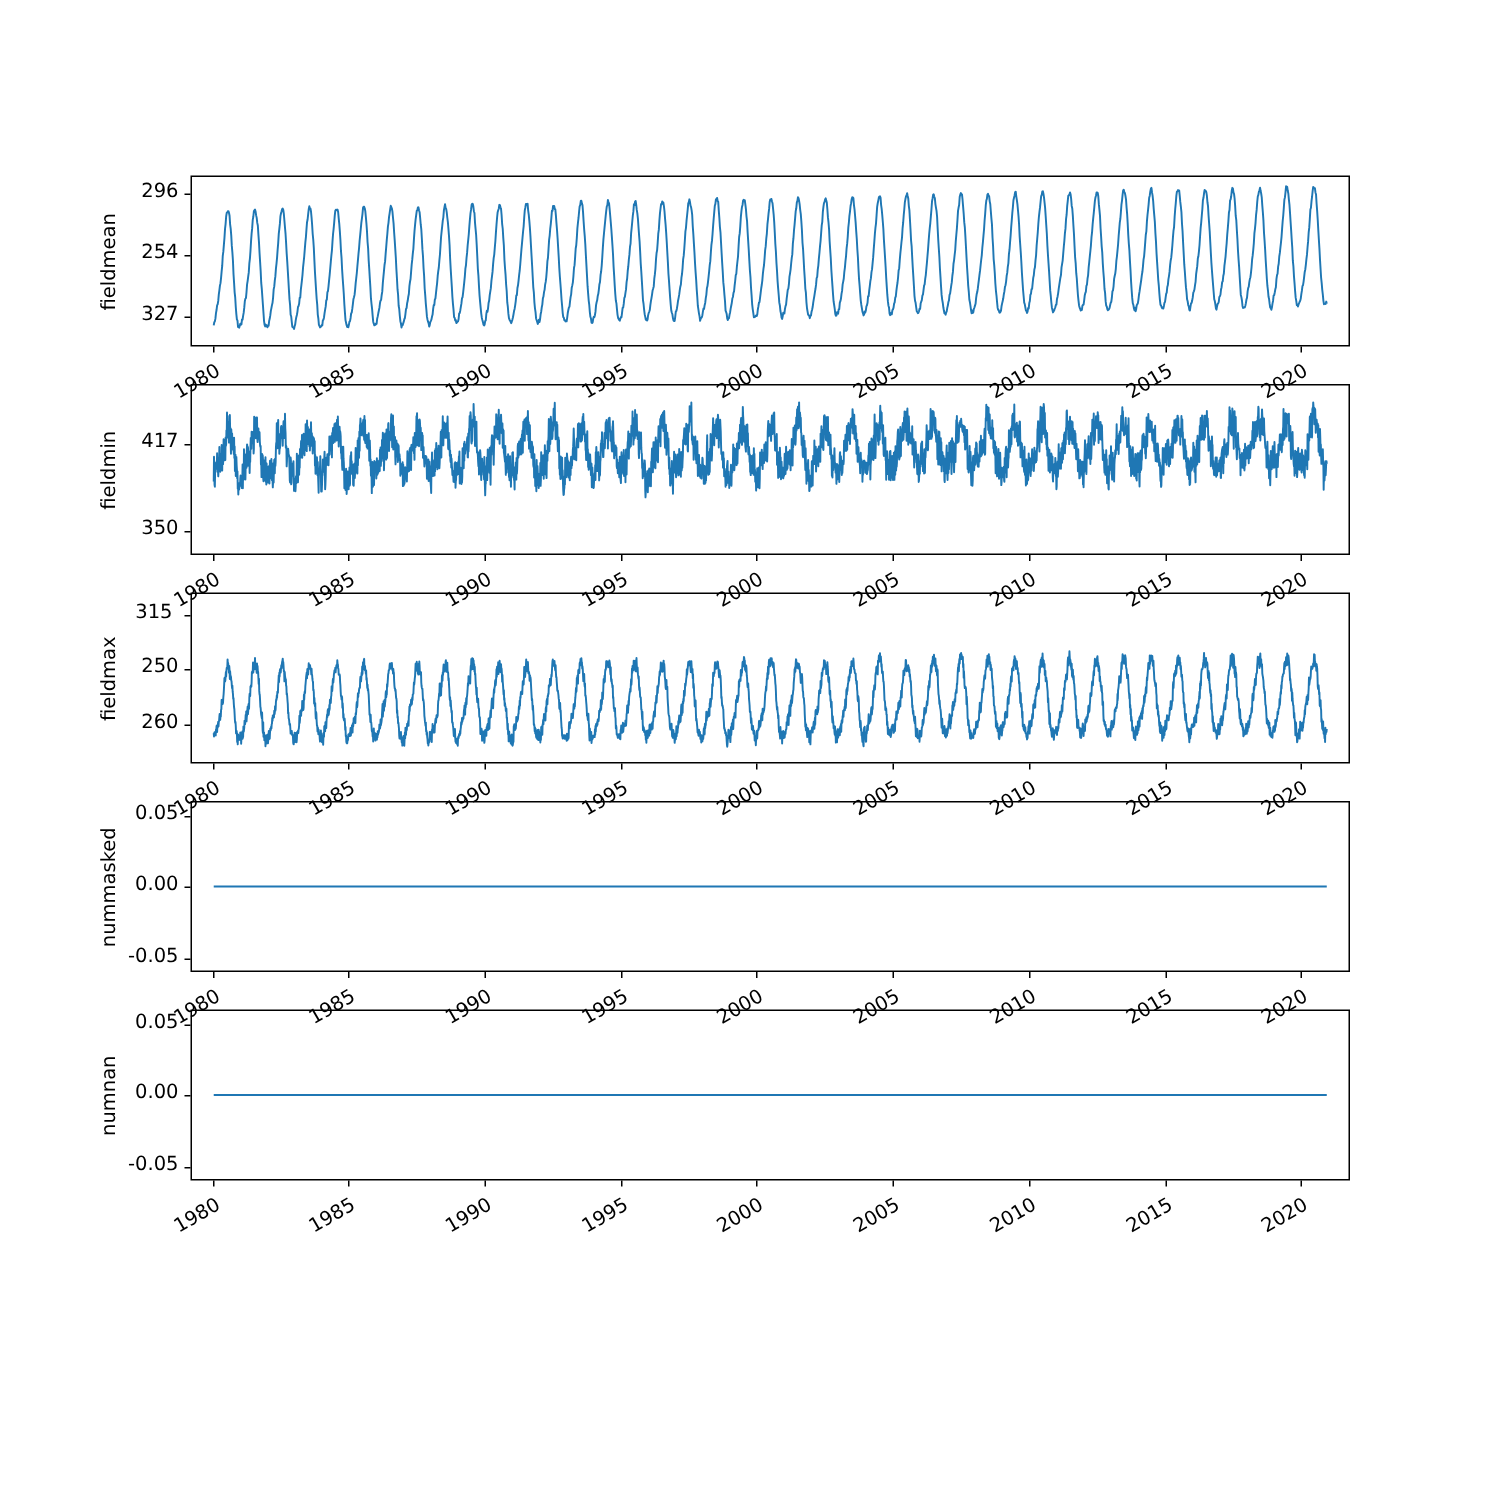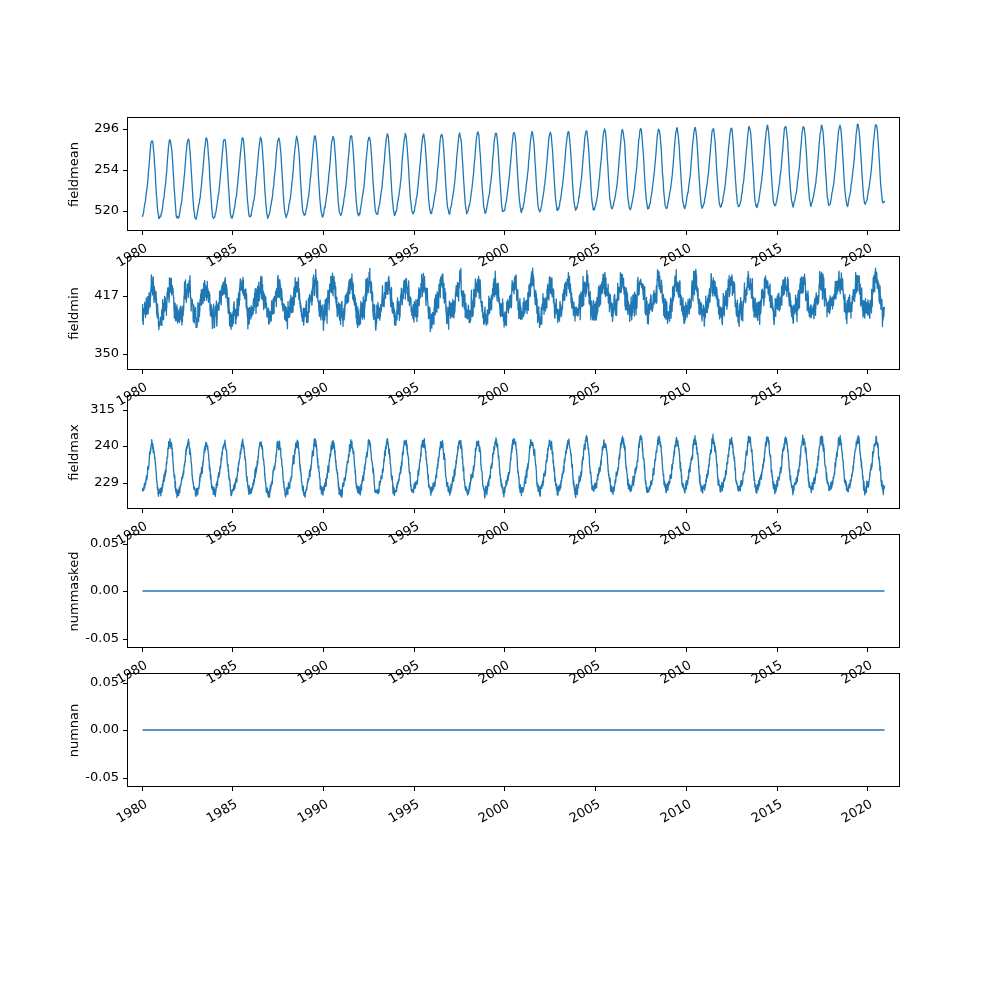--- a/index.html
+++ b/index.html
@@ -119,21 +119,21 @@
   <div class="panel" id="panel-4" style="left:127px; top:673px; width:773px; height:114px;">
     <svg id="svg-4" viewBox="0 0 773 114" preserveAspectRatio="none">
         <path d="M14.52 57.00 L758.48 57.00" fill="none" stroke="#1f77b4" stroke-width="1.3" stroke-linejoin="round" vector-effect="non-scaling-stroke"></path>
       </svg>
   </div>
   <div class="ylabel" style="left:-2px; top:723px; width:150px; transform: rotate(-90deg);">numnan</div>
 
 
   <div id="ticks-layer">
       <div class="ytickmark" style="left: 123px; top: 210.643px;"></div>
-      <div class="ytick" style="left: 31px; top: 201.643px; width: 88px;">520</div>
+      <div class="ytick" style="left: 31px; top: 201.643px; width: 88px;">327</div>
       <div class="ytickmark" style="left: 123px; top: 169.929px;"></div>
       <div class="ytick" style="left: 31px; top: 160.929px; width: 88px;">254</div>
       <div class="ytickmark" style="left: 123px; top: 129.214px;"></div>
       <div class="ytick" style="left: 31px; top: 120.214px; width: 88px;">296</div>
       <div class="xtickmark" style="left: 141.516px; top: 231px;"></div>
       <div class="xtick-rot" style="left: 5.51643px; top: 239px; width: 140px;">1980</div>
       <div class="xtickmark" style="left: 232.244px; top: 231px;"></div>
       <div class="xtick-rot" style="left: 96.2441px; top: 239px; width: 140px;">1985</div>
       <div class="xtickmark" style="left: 322.972px; top: 231px;"></div>
       <div class="xtick-rot" style="left: 186.972px; top: 239px; width: 140px;">1990</div>
@@ -165,23 +165,23 @@
       <div class="xtick-rot" style="left: 368.427px; top: 378px; width: 140px;">2000</div>
       <div class="xtickmark" style="left: 595.155px; top: 370px;"></div>
       <div class="xtick-rot" style="left: 459.155px; top: 378px; width: 140px;">2005</div>
       <div class="xtickmark" style="left: 685.883px; top: 370px;"></div>
       <div class="xtick-rot" style="left: 549.883px; top: 378px; width: 140px;">2010</div>
       <div class="xtickmark" style="left: 776.61px; top: 370px;"></div>
       <div class="xtick-rot" style="left: 640.61px; top: 378px; width: 140px;">2015</div>
       <div class="xtickmark" style="left: 867.338px; top: 370px;"></div>
       <div class="xtick-rot" style="left: 731.338px; top: 378px; width: 140px;">2020</div>
       <div class="ytickmark" style="left: 123px; top: 483.258px;"></div>
-      <div class="ytick" style="left: 31px; top: 474.258px; width: 88px;">229</div>
+      <div class="ytick" style="left: 31px; top: 474.258px; width: 88px;">260</div>
       <div class="ytickmark" style="left: 123px; top: 446.484px;"></div>
-      <div class="ytick" style="left: 31px; top: 437.484px; width: 88px;">240</div>
+      <div class="ytick" style="left: 31px; top: 437.484px; width: 88px;">250</div>
       <div class="ytickmark" style="left: 123px; top: 409.71px;"></div>
       <div class="ytick" style="left: 27px; top: 400.71px; width: 88px;">315</div>
       <div class="xtickmark" style="left: 141.516px; top: 509px;"></div>
       <div class="xtick-rot" style="left: 5.51643px; top: 517px; width: 140px;">1980</div>
       <div class="xtickmark" style="left: 232.244px; top: 509px;"></div>
       <div class="xtick-rot" style="left: 96.2441px; top: 517px; width: 140px;">1985</div>
       <div class="xtickmark" style="left: 322.972px; top: 509px;"></div>
       <div class="xtick-rot" style="left: 186.972px; top: 517px; width: 140px;">1990</div>
       <div class="xtickmark" style="left: 413.7px; top: 509px;"></div>
       <div class="xtick-rot" style="left: 277.7px; top: 517px; width: 140px;">1995</div>

